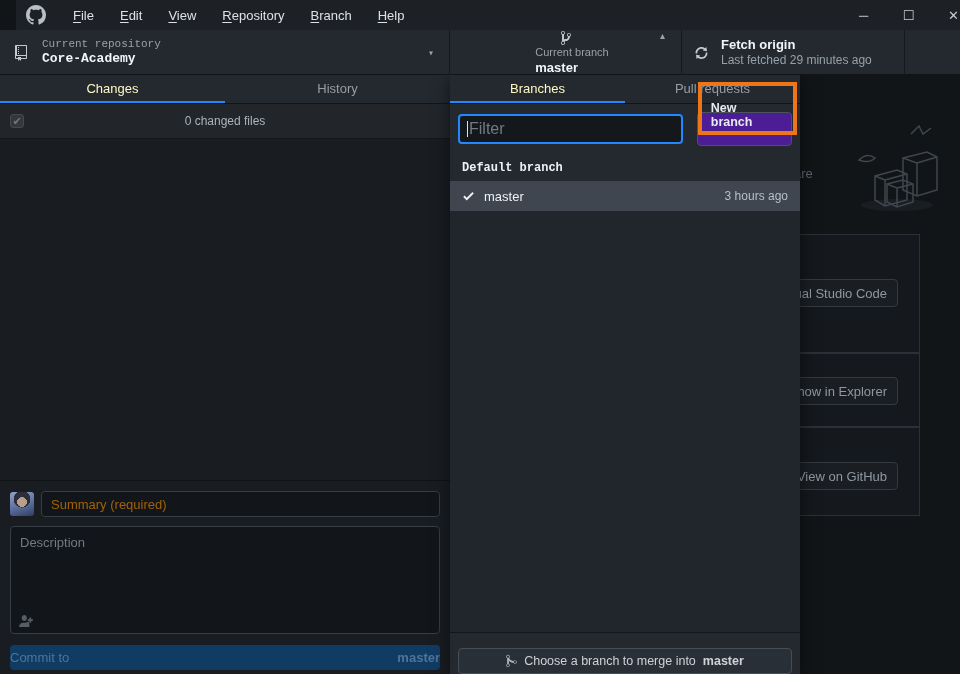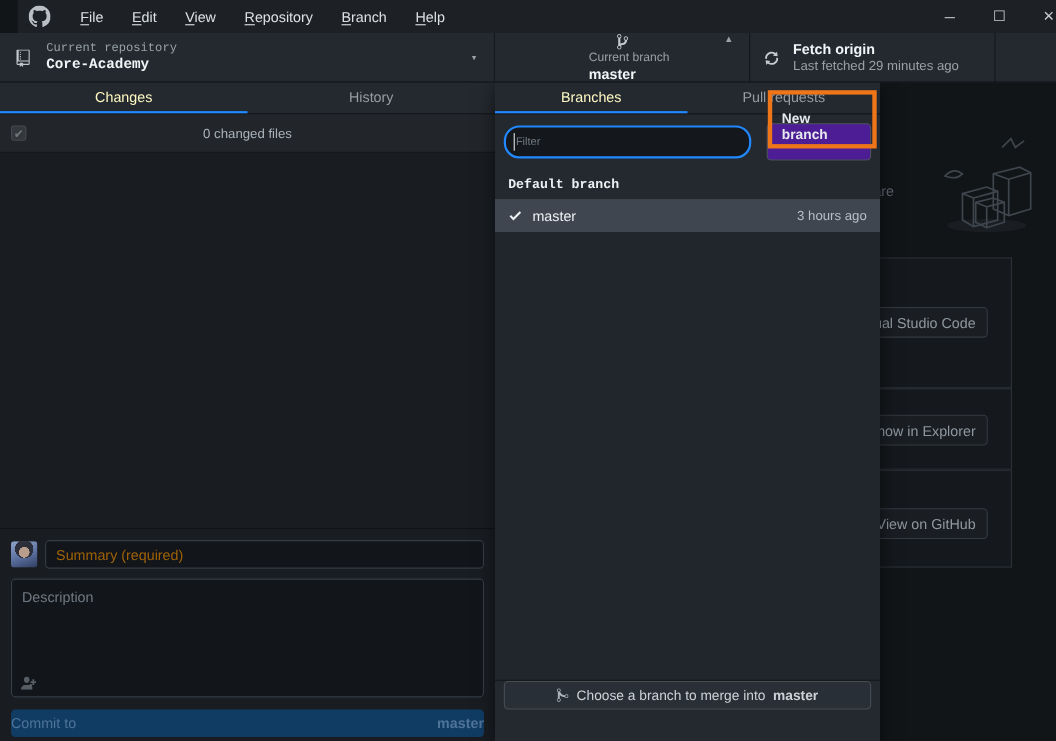--- a/index.html
+++ b/index.html
@@ -68,36 +68,36 @@
   .bg-btn { position:absolute; height:28px; background:#1a1e23; border:1px solid #343a41; border-radius:4px;
             display:flex; align-items:center; justify-content:flex-end; padding:0 10px;
             font-size:13px; color:#8f979f; }
   .illustration { position:absolute; left:395px; top:33px; color:#40464d; }
 
   
   .branches-panel { position:absolute; left:450px; top:75px; width:350px; height:599px; background:#242930;
                     z-index:25; box-shadow:0 4px 16px rgba(0,0,0,.55); display:flex; flex-direction:column; }
   .panel-tabs { display:flex; height:29px; background:#24292f; border-bottom:1px solid #121518; flex:none; }
   .filter-row { height:50px; display:flex; align-items:center; padding:0 8px; gap:14px; flex:none; position:relative; }
-  .filter-input { width:236px; height:30px; background:#14181c; border:2px solid #2188ff; border-radius:14px;
-                  display:flex; align-items:center; padding:0 7px; font-size:10px; color:#717a83; }
+  .filter-input { width:236px; height:30px; background:#14181c; border:2px solid #2188ff; border-radius:4px;
+                  display:flex; align-items:center; padding:0 7px; font-size:16px; color:#717a83; }
   .caret { width:1px; height:16px; background:#dfe3e7; margin-right:1px; }
   .new-branch-btn { height:28px; padding:16px 13px; background:#4c1d95; border:1px solid #4b535b; border-radius:4px;
                     color:#e6eaee; font-size:12.5px; font-weight:bold; display:flex; align-items:flex-end; }
   .orange-annotation { position:absolute; left:248px; top:-22px; width:99px; height:53px;
                        border:4px solid #ee7518; z-index:50; pointer-events:none; }
   .group-header { height:27px; display:flex; align-items:center; padding-left:12px; font-size:12px;
                   font-weight:bold; color:#eef1f4; flex:none;font-family:Liberation Mono, monospace; }
   .branch-row { height:30px; display:flex; align-items:center; padding:0 12px; flex:none; }
   .branch-row.selected { background:#3f4650; }
   .branch-check { color:#eef1f4; margin-right:9px; display:flex; }
   .branch-name { font-size:13px; color:#eef1f4; }
   .branch-time { margin-left:auto; font-size:12px; color:#b8bfc7; }
   .branch-list-empty { flex:1; background:#21262c; }
-  .panel-footer { height:56px; border-top:1px solid #15181b; display:flex; align-items:flex-start;
+  .panel-footer { height:42px; border-top:1px solid #15181b; display:flex; align-items:flex-end;
                   justify-content:center; flex:none; background:#242930; }
   .merge-btn { width:334px; height:26px; background:#292f36; border:1px solid #454d55; border-radius:4px;
                color:#ccd2d8; font-size:12.5px; display:flex; align-items:center; justify-content:center;
                gap:7px; font-family:inherit; }
   .merge-btn svg { color:#aeb5bc; }
 </style>
 </head>
 <body>
 
 <div class="window">

